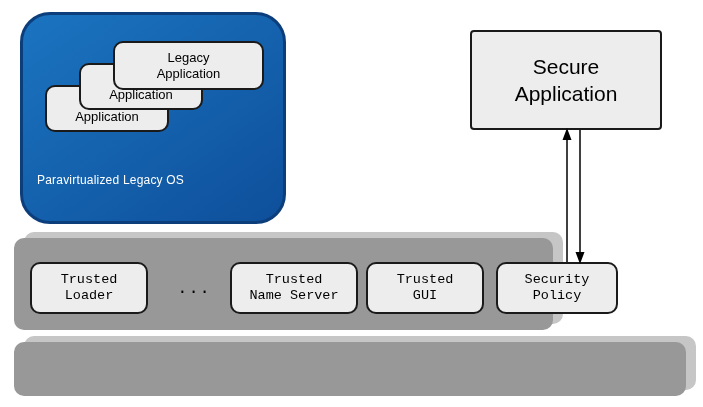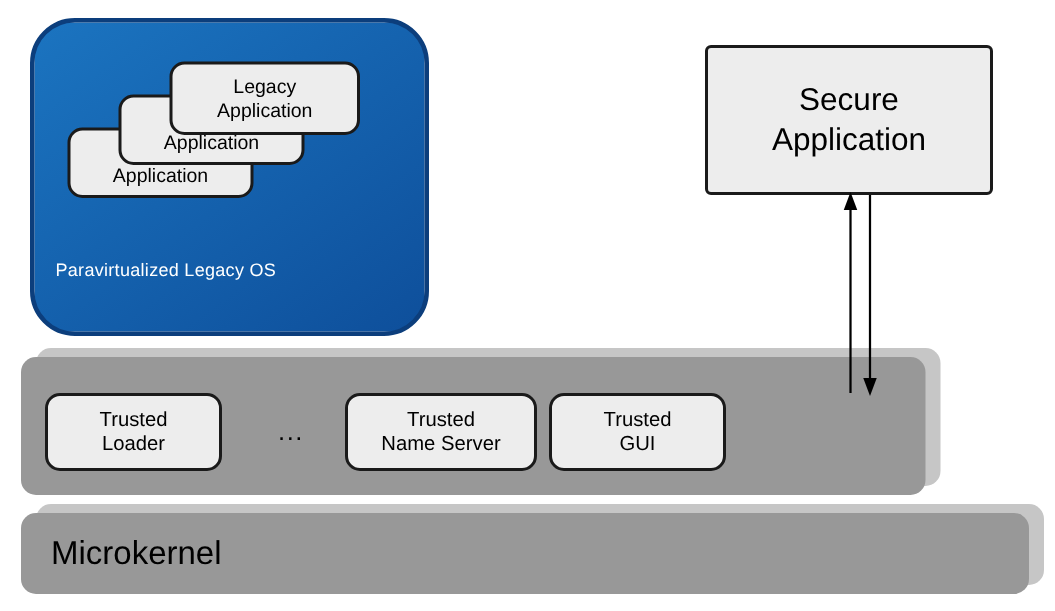--- a/index.html
+++ b/index.html
@@ -36,21 +36,21 @@
   .card{
     position:absolute;width:124px;height:47px;
     background:var(--box-fill);
     border:2px solid var(--box-border);
     border-radius:10px;
     display:flex;align-items:center;justify-content:center;
     text-align:center;font-size:13px;line-height:1.18;color:#000;
   }
   .card-1{left:22px;top:70px;z-index:1;}
   .card-2{left:56px;top:48px;z-index:2;}
-  .card-3{left:90px;top:26px;z-index:3;width:127px;height:49px;}
+  .card-3{left:90px;top:26px;z-index:3;width:151px;height:49px;}
 
   
   .secure-app{
     position:absolute;left:470px;top:30px;width:192px;height:100px;
     background:var(--box-fill);
     border:2px solid var(--box-border);
     border-radius:4px;
     display:flex;align-items:center;justify-content:center;
     text-align:center;font-size:21px;line-height:1.3;color:#000;
   }
@@ -61,21 +61,21 @@
     position:absolute;inset:0;
     transform:translate(10px,-6px);
     background:var(--bar-side);
     border-radius:10px;
   }
   .bar-face{
     position:absolute;inset:0;
     background:var(--bar-face);
     border-radius:10px;
   }
-  .services-bar{left:14px;top:238px;width:603px;height:92px;}
+  .services-bar{left:14px;top:238px;width:539px;height:92px;font-family:Liberation Mono, monospace;}
   .kernel-bar{left:14px;top:342px;width:672px;height:54px;}
 
   .service-box{
     position:absolute;top:24px;height:52px;z-index:4;
     background:var(--box-fill);
     border:2px solid var(--box-border);
     border-radius:10px;
     display:flex;align-items:center;justify-content:center;
     text-align:center;font-size:13.5px;line-height:1.2;color:#000;
   }
@@ -128,21 +128,22 @@
     <div class="bar-back"></div>
     <div class="bar-face"></div>
 
     <div class="service-box svc-0 pre">Trusted
 Loader</div>
     <div class="svc-dots">...</div>
     <div class="service-box svc-1 pre">Trusted
 Name Server</div>
     <div class="service-box svc-2 pre">Trusted
 GUI</div>
+    <div class="service-box svc-3 pre">Security
+Policy</div>
   </div>
 
   <div class="bar kernel-bar">
     <div class="bar-back"></div>
     <div class="bar-face"></div>
-    <div class="kernel-label">Microkernel</div>
   </div>
 
 </div>
 
 </body></html>

